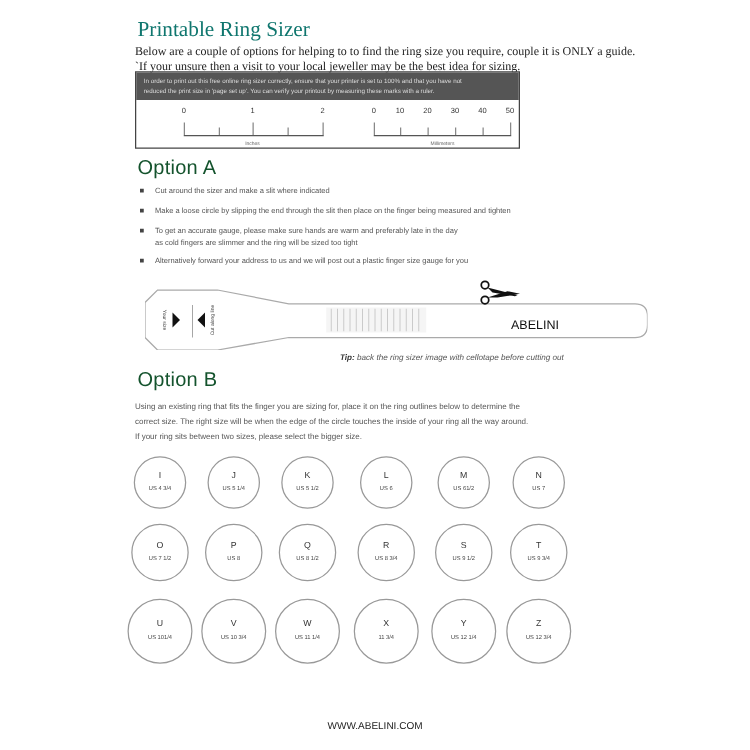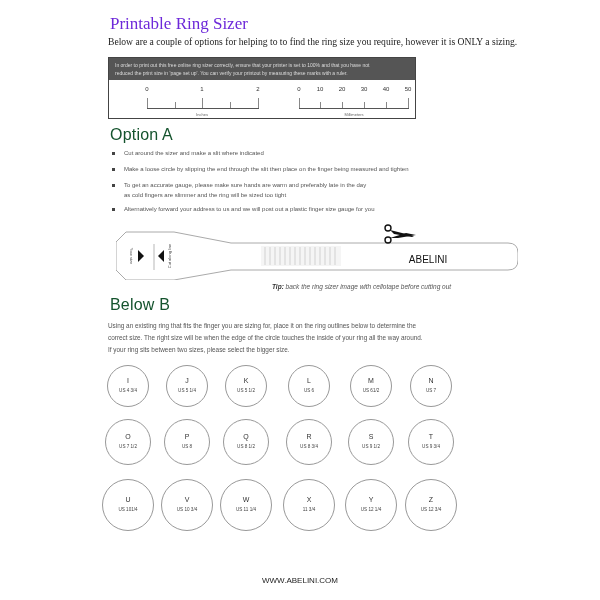--- a/index.html
+++ b/index.html
@@ -1,18 +1,18 @@
 <!DOCTYPE html>
 <html><head>
 <meta charset="utf-8">
 <style>
   html, body { margin:0; padding:0; background:#fff; }
   body { width:600px; height:600px; position:relative; overflow:hidden; font-family:"Liberation Sans", sans-serif; color:#333; }
   .abs { position:absolute; }
-  .title { left:110px; top:14px; font-family:"Liberation Serif", serif; font-size:17px; color:#6d28d9; }
+  .title { left:110px; top:14px; font-family:"Liberation Serif", serif; font-size:17px; color:#0f766e; }
   .intro { left:108px; top:36px; width:420px; font-family:"Liberation Serif", serif; font-size:9.6px; line-height:11.5px; color:#222; white-space:nowrap; }
   .ruler-box { left:108px; top:57px; width:308px; height:62px; border:1px solid #444; box-sizing:border-box; }
   .ruler-head { position:absolute; left:0; top:0; right:0; height:22px; background:#555; color:#ddd; font-size:5px; line-height:8px; padding:3px 6px; box-sizing:border-box; }
   .ruler-body { position:absolute; left:0; top:22px; right:0; bottom:0; }
   .tick-label { position:absolute; font-size:6px; color:#333; transform:translateX(-50%); }
   .ruler-line { position:absolute; height:1px; background:#555; }
   .ruler-tick { position:absolute; width:1px; background:#888; }
   .unit-label { position:absolute; font-size:4px; color:#666; transform:translateX(-50%); }
   .opt-head { font-size:16px; color:#14532d; font-weight:300; letter-spacing:0.2px; }
   .bullets { left:112px; top:150px; width:420px; font-size:6px; color:#555; }
@@ -25,21 +25,22 @@
   .ring { position:absolute; border:1px solid #999; border-radius:50%; box-sizing:border-box; text-align:center; }
   .ring .letter { display:block; font-size:7px; color:#333; margin-top:14px; }
   .ring .us { display:block; font-size:4.6px; color:#444; margin-top:4px; }
   .footer { left:0; width:600px; top:576px; text-align:center; font-size:8px; color:#222; }
 </style>
 </head>
 <body>
 
 <div class="abs title">Printable Ring Sizer</div>
 <div class="abs intro">
-  <div>Below are a couple of options for helping to to find  the ring size you require, however it is ONLY a sizing.</div>
+  <div>Below are a couple of options for helping to to find  the ring size you require, couple it is ONLY a guide.</div>
+  <div>`If your unsure then a visit to your local jeweller may be the best idea for sizing.</div>
 </div>
 
 <div class="abs ruler-box">
   <div class="ruler-head">
     <div>In order to print out this free online ring sizer correctly, ensure that your printer is set to 100% and that you have not</div>
     <div>reduced the print size in 'page set up'. You can verify your printout by measuring these marks with a ruler.</div>
   </div>
   <div class="ruler-body">
     <span class="tick-label" style="left:38px;top:6px">0</span>
     <span class="tick-label" style="left:93px;top:6px">1</span>
@@ -110,21 +111,21 @@
       <circle cx="4" cy="4" r="3" fill="none" stroke="#111" stroke-width="1.4"></circle>
       <circle cx="4" cy="16" r="3" fill="none" stroke="#111" stroke-width="1.4"></circle>
       <path d="M6 6 L30 12 L28 13 L10 10 Z" fill="#111"></path>
       <path d="M6 14 L22 9 L32 11 L14 14 Z" fill="#111"></path>
     </g>
   </svg>
 </div>
 
 <div class="abs tip"><b>Tip:</b><span> back the ring sizer image with cellotape before cutting out</span></div>
 
-<div class="abs opt-head" style="left:110px;top:296px">Below B</div>
+<div class="abs opt-head" style="left:110px;top:296px">Option B</div>
 
 <div class="abs optb-text">
   <div>Using an existing ring that fits the finger you are sizing for, place it on the ring outlines below to determine the</div>
   <div>correct size. The right size will be when the edge of the circle touches the inside of your ring all the way around.</div>
   <div>If your ring sits between two sizes, please select the bigger size.</div>
 </div>
 
 <div class="abs" style="left:0;top:0;width:600px;height:600px;pointer-events:none" id="rings">
     <div class="ring" style="width: 42px; height: 42px; left: 107px; top: 365px;">
       <span class="letter" style="margin-top: 11px;">I</span>

